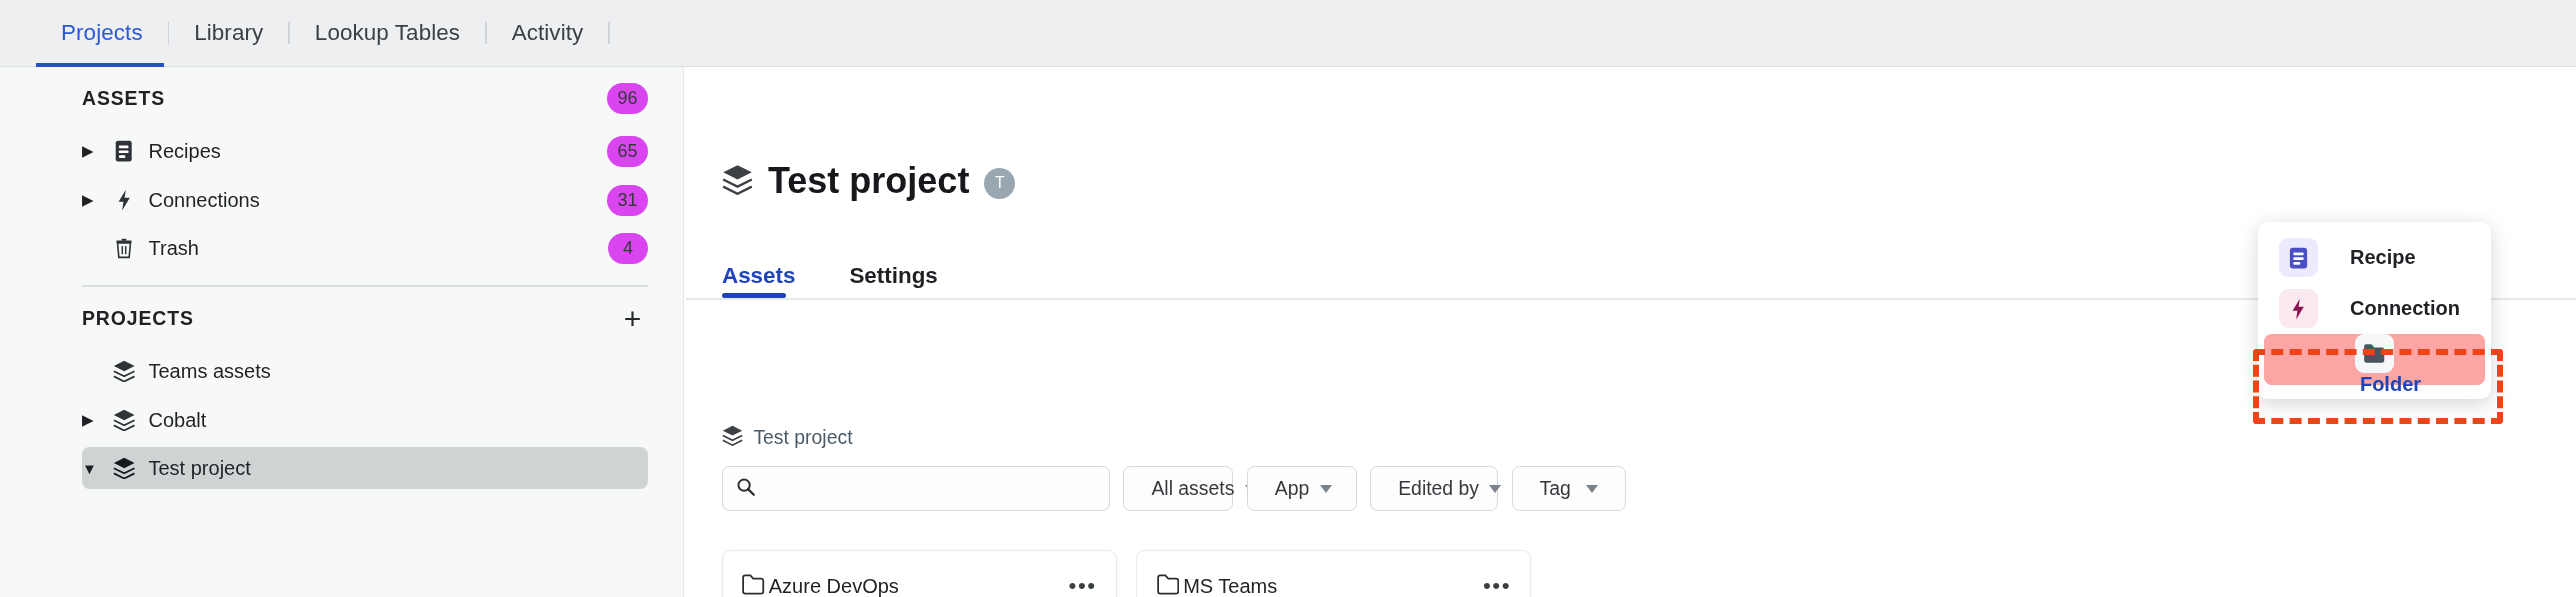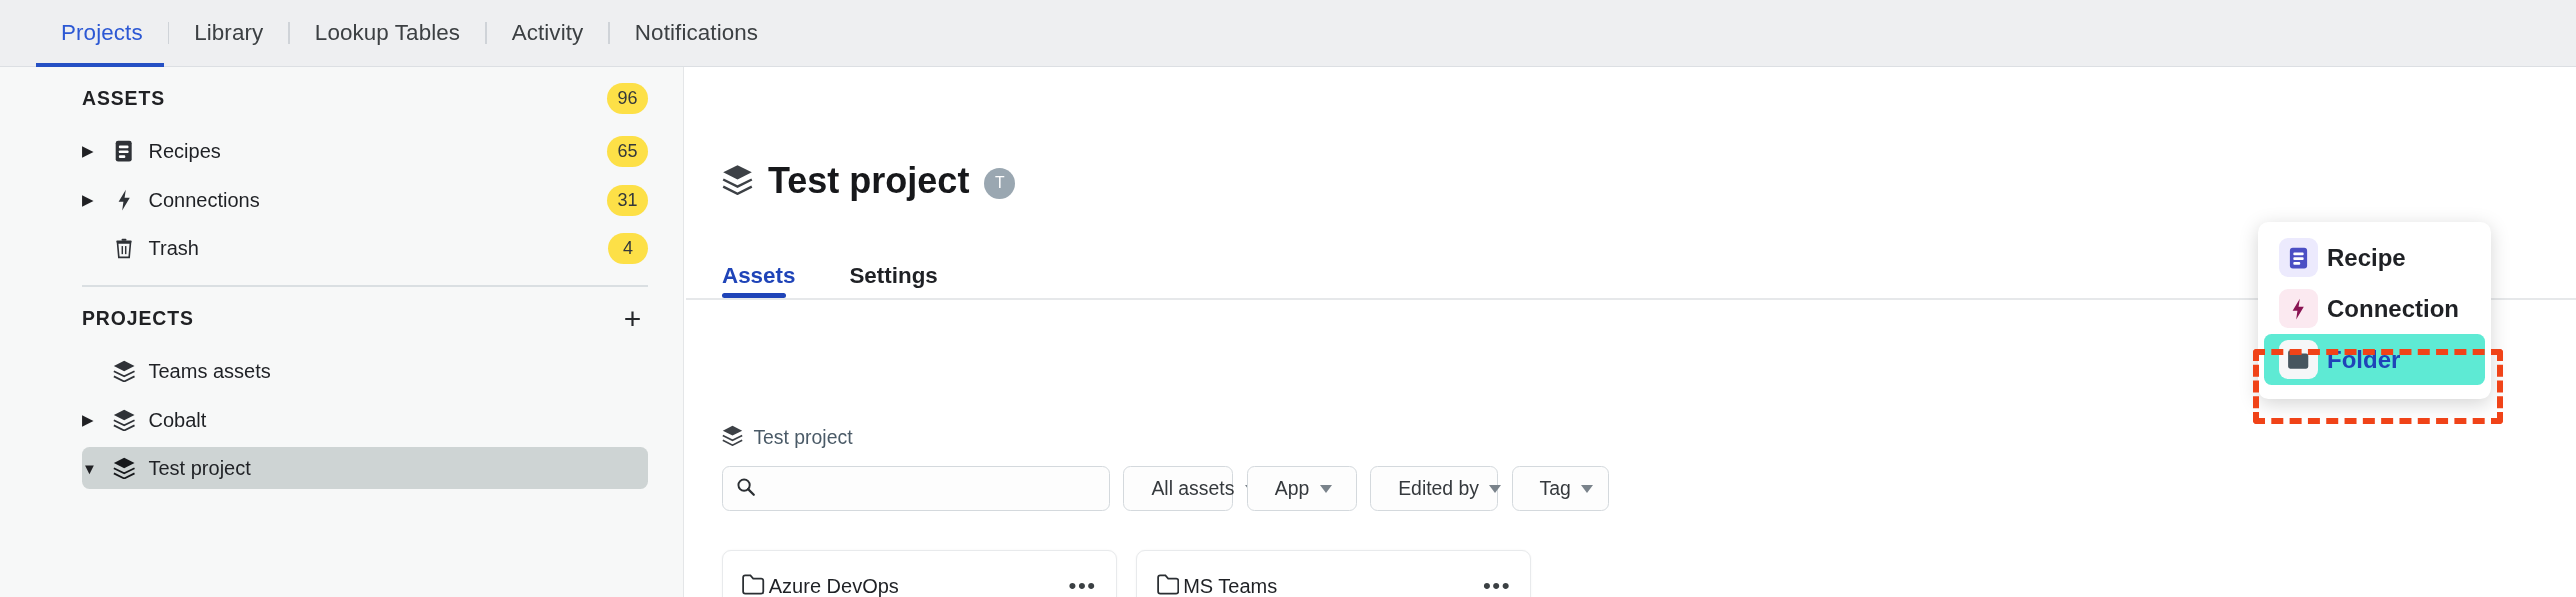--- a/index.html
+++ b/index.html
@@ -45,21 +45,21 @@
     position: absolute; display: flex; align-items: center;
     justify-content: space-between;
     left: 82px; width: 566px; height: 33px;
   }
   .side-title {
     font-size: 19.4px; font-weight: bold; color: #202124;
     letter-spacing: 0.9px;
   }
   .count-pill {
     min-width: 40px; height: 31px; border-radius: 15.7px;
-    background: #fde047; color: #34383b; font-size: 18px;
+    background: #d946ef; color: #34383b; font-size: 18px;
     display: flex; align-items: center; justify-content: center;
     padding: 0 10.4px;
   }
   .plus-btn {
     width: 31px; height: 31px; display: flex;
     align-items: center; justify-content: center;
     font-size: 30px; color: #25282b; font-weight: 300;
     cursor: pointer; line-height: 1;
   }
   .side-row {
@@ -191,31 +191,31 @@
 
   .menu {
     position: absolute; left: 2258px; top: 222px;
     width: 233px; background: #ffffff; border-radius: 10.4px;
     box-shadow: 0 4.5px 19.4px rgba(0,0,0,.17); padding: 10.4px 0 13.4px 0;
   }
   .menu-item {
     height: 51px; display: flex; align-items: center;
     padding: 0 15px; margin: 0 6px; border-radius: 7.5px; cursor: pointer;
   }
-  .menu-item.highlight { background: #5eead4; }
+  .menu-item.highlight { background: #fca5a5; flex-direction: column; }
   .menu-ico {
     width: 39px; height: 39px; border-radius: 9px;
     display: flex; align-items: center; justify-content: center;
     flex: 0 0 39px;
   }
   .ico-recipe { background: #eceafd; }
   .ico-conn { background: #fbe9f0; }
   .ico-folder { background: #f6f7f8; }
   .menu-label {
-    font-size: 24px; font-weight: bold; color: #1f2125; margin-left: 9px;
+    font-size: 20px; font-weight: bold; color: #1f2125; margin-left: 32px;
   }
   .menu-label.blue { color: #1f44b8; }
 
   .annot {
     position: absolute; left: 2253px; top: 349px;
     width: 250px; height: 75px;
     border: 6.7px dashed #f04318; border-radius: 3.7px;
     pointer-events: none;
   }
 </style>
@@ -227,21 +227,20 @@
   <div class="topnav">
     <div class="topnav-inner">
       <div class="nav-tab active">Projects</div>
       <div class="nav-sep"></div>
       <div class="nav-tab">Library</div>
       <div class="nav-sep"></div>
       <div class="nav-tab">Lookup Tables</div>
       <div class="nav-sep"></div>
       <div class="nav-tab">Activity</div>
       <div class="nav-sep"></div>
-      <div class="nav-tab">Notifications</div>
     </div>
     <div class="nav-underline"></div>
   </div>
 
   <div class="sidebar">
 
     <div class="side-section-head" style="top:15px">
       <div class="side-title">ASSETS</div>
       <div class="count-pill">96</div>
     </div>
@@ -377,21 +376,21 @@
         <div class="tri-down"></div>
       </div>
       <div class="dropdown" style="width:110px">
         <span>App</span>
         <div class="tri-down"></div>
       </div>
       <div class="dropdown" style="width:128px">
         <span>Edited by</span>
         <div class="tri-down"></div>
       </div>
-      <div class="dropdown" style="width:97px">
+      <div class="dropdown" style="width:114px">
         <span>Tag</span>
         <div class="tri-down"></div>
       </div>
     </div>
 
     <div class="cards">
       <div class="card">
         <div>
           <svg width="22.4" height="21" viewBox="0 0 24 22">
               <path d="M1.2 3.5 A2.3 2.3 0 0 1 3.5 1.2 H9 L12 4.6 H20.5 A2.3 2.3 0 0 1 22.8 6.9 V18.5 A2.3 2.3 0 0 1 20.5 20.8 H3.5 A2.3 2.3 0 0 1 1.2 18.5 Z" fill="none" stroke="#2b2f33" stroke-width="1.9"></path>

